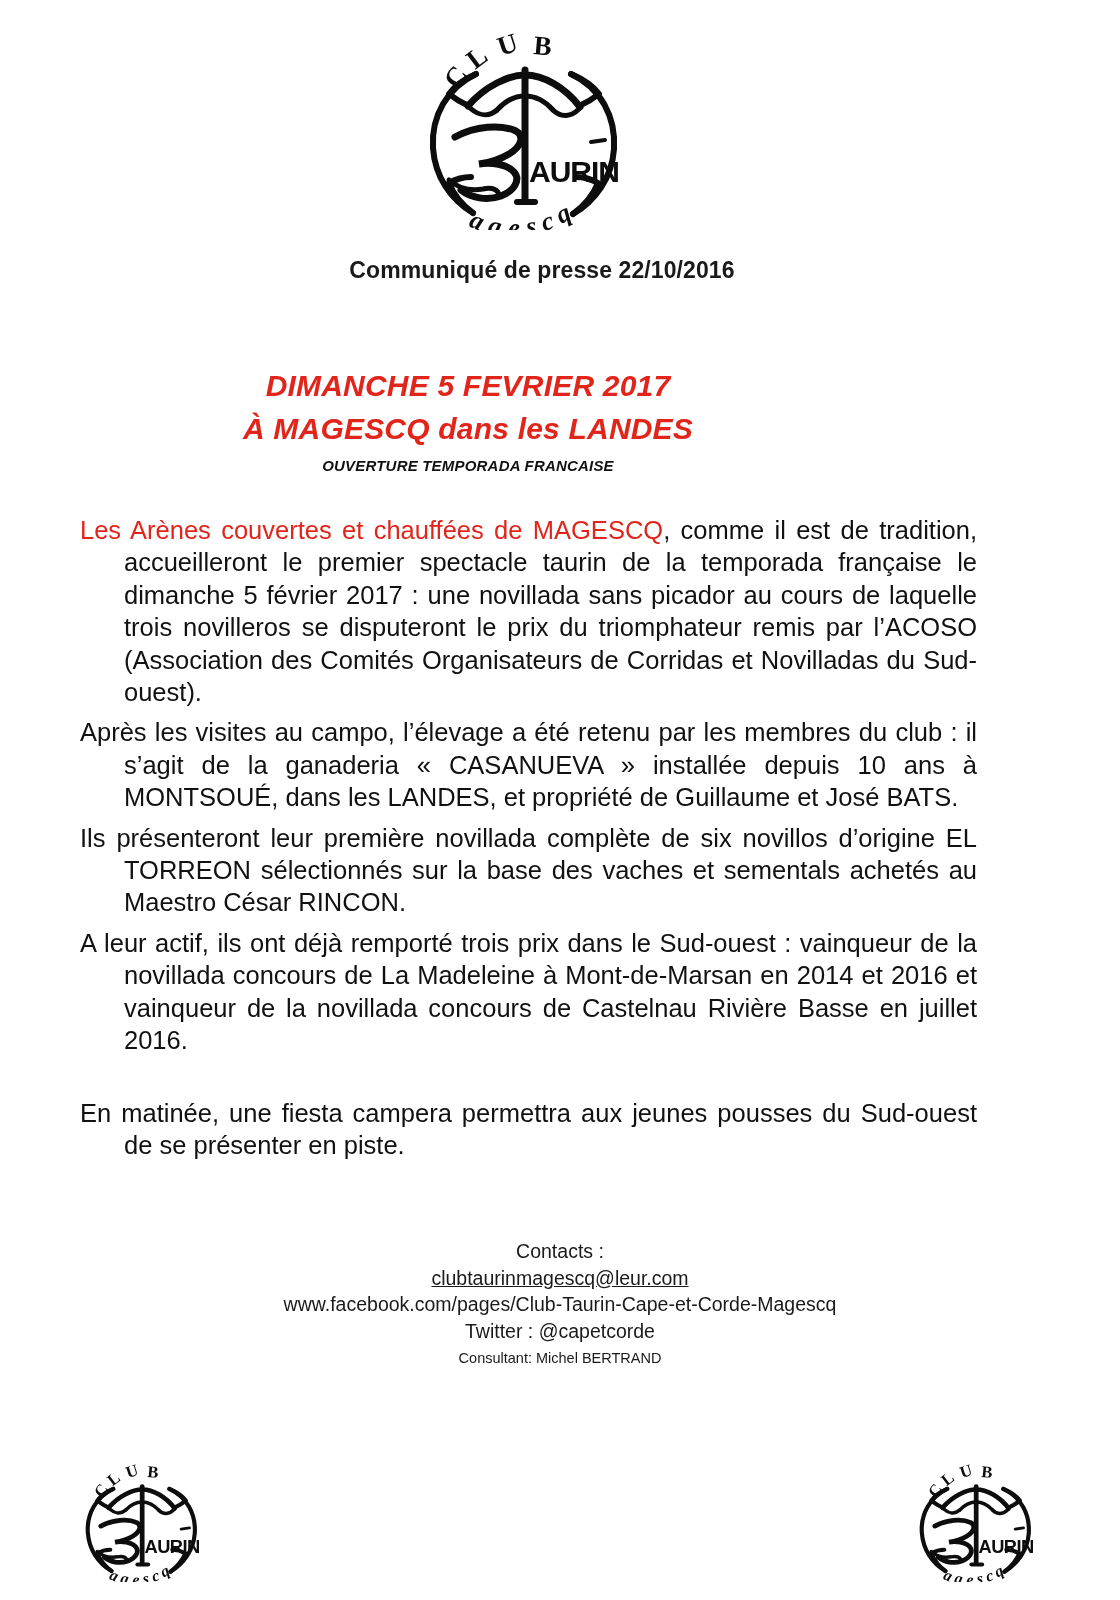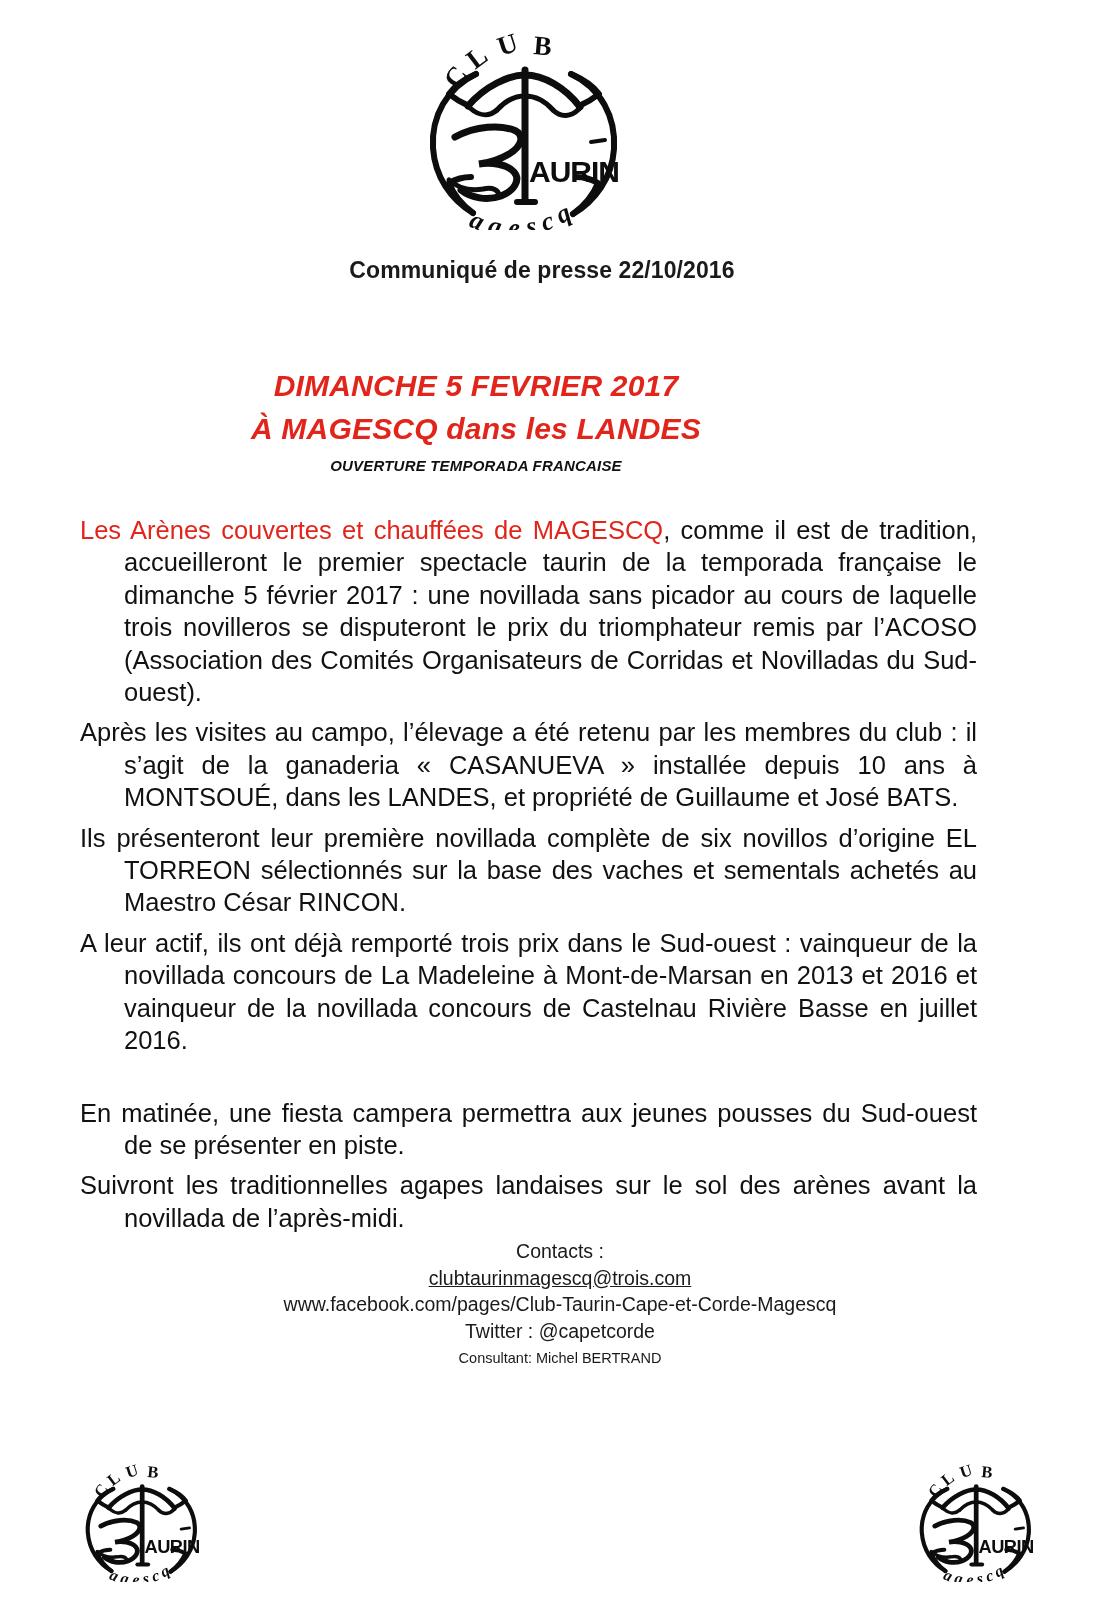--- a/index.html
+++ b/index.html
@@ -56,21 +56,21 @@
     text-align: center;
     font-size: 23px;
     font-weight: bold;
     letter-spacing: 0.1px;
     color: #1a1a1a;
   }
 
   
   .title-block {
     position: absolute;
-    left: 12px;
+    left: 4px;
     top: 364px;
     width: 928px;
     text-align: center;
   }
   .title-line-1,
   .title-line-2 {
     font-size: 30px;
     font-weight: bold;
     font-style: italic;
     color: #e1251b;
@@ -205,32 +205,31 @@
   </div>
 
   <div class="body-block">
 
     <p class="para"><span class="red">Les Arènes couvertes et chauffées de MAGESCQ</span><span>, comme il est de tradition, accueilleront le premier spectacle taurin de la temporada française le dimanche 5 février 2017 : une novillada sans picador au cours de laquelle trois novilleros se disputeront le prix du triomphateur remis par l’ACOSO (Association des Comités Organisateurs de Corridas et Novilladas du Sud-ouest).</span></p>
 
     <p class="para">Après les visites au campo, l’élevage a été retenu par les membres du club : il s’agit de la ganaderia « CASANUEVA » installée depuis 10 ans à MONTSOUÉ, dans les LANDES, et propriété de Guillaume et José BATS.</p>
 
     <p class="para">Ils présenteront leur première novillada complète de six novillos d’origine EL TORREON sélectionnés sur la base des vaches et sementals achetés au Maestro César RINCON.</p>
 
-    <p class="para">A leur actif, ils ont déjà remporté trois prix dans le Sud-ouest : vainqueur de la novillada concours de La Madeleine à  Mont-de-Marsan en 2013 et 2016 et vainqueur  de la novillada concours de Castelnau Rivière Basse en juillet 2016.</p>
+    <p class="para">A leur actif, ils ont déjà remporté trois prix dans le Sud-ouest : vainqueur de la novillada concours de La Madeleine à  Mont-de-Marsan en 2014 et 2016 et vainqueur  de la novillada concours de Castelnau Rivière Basse en juillet 2016.</p>
 
     <div class="para-gap"></div>
 
     <p class="para">En matinée, une fiesta campera permettra aux jeunes pousses du Sud-ouest de se présenter en piste.</p>
 
-    <p class="para">Suivront les traditionnelles agapes landaises sur le sol des arènes avant la novillada de l’après-midi.</p>
   </div>
 
   <div class="contacts">
     <div class="line">Contacts :</div>
-    <div class="line link">clubtaurinmagescq@trois.com</div>
+    <div class="line link">clubtaurinmagescq@leur.com</div>
     <div class="line">www.facebook.com/pages/Club-Taurin-Cape-et-Corde-Magescq</div>
     <div class="line">Twitter : @capetcorde</div>
     <div class="line consultant">Consultant: Michel BERTRAND</div>
   </div>
 
   <div class="logo logo-bottom-left">
     <svg viewBox="0 0 220 200" xmlns="http://www.w3.org/2000/svg">
       <g fill="none" stroke="#0d0d0d" stroke-linecap="round" stroke-linejoin="round">
         <path d="M63 44 C34 58 18 86 20 118 C22 147 38 170 60 183" stroke-width="7"></path>
         <path d="M63 44 C49 50 41 57 36 64 C41 68 49 73 56 76" stroke-width="7"></path>

